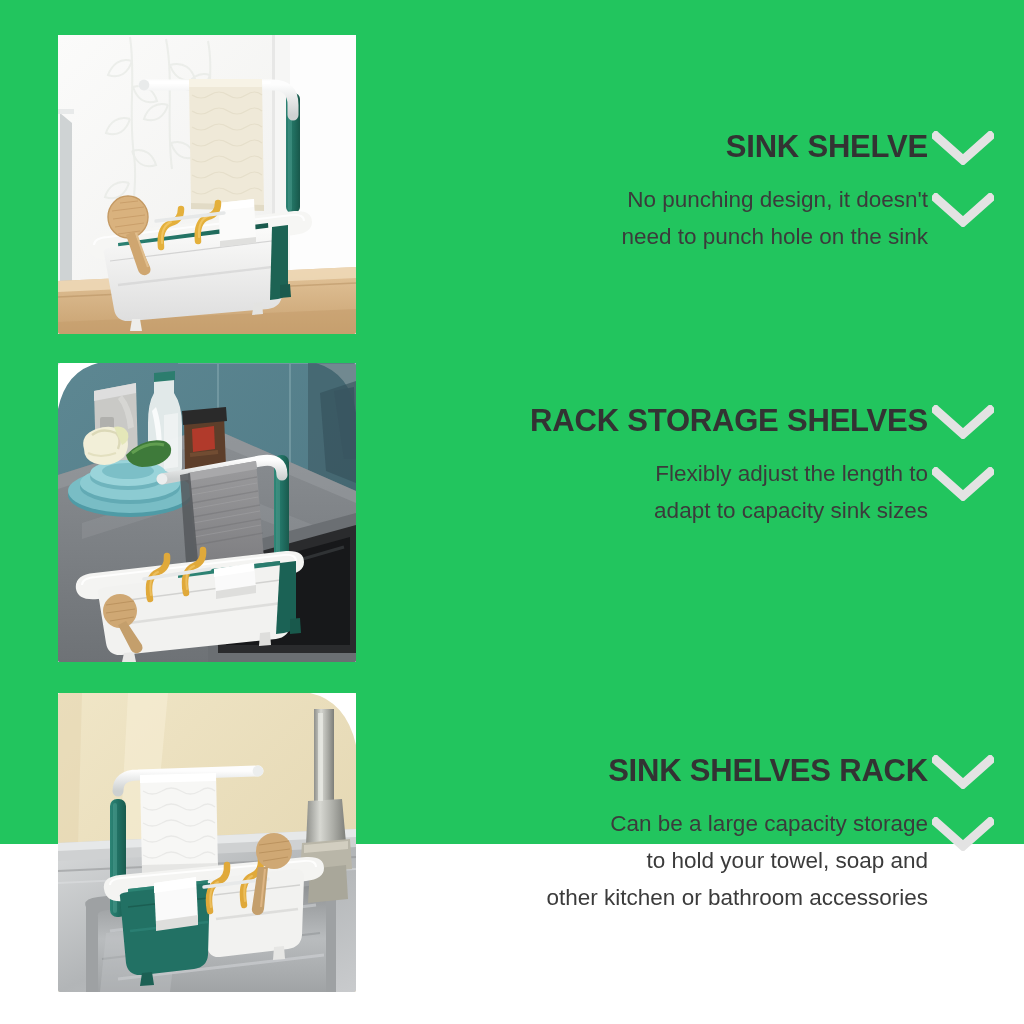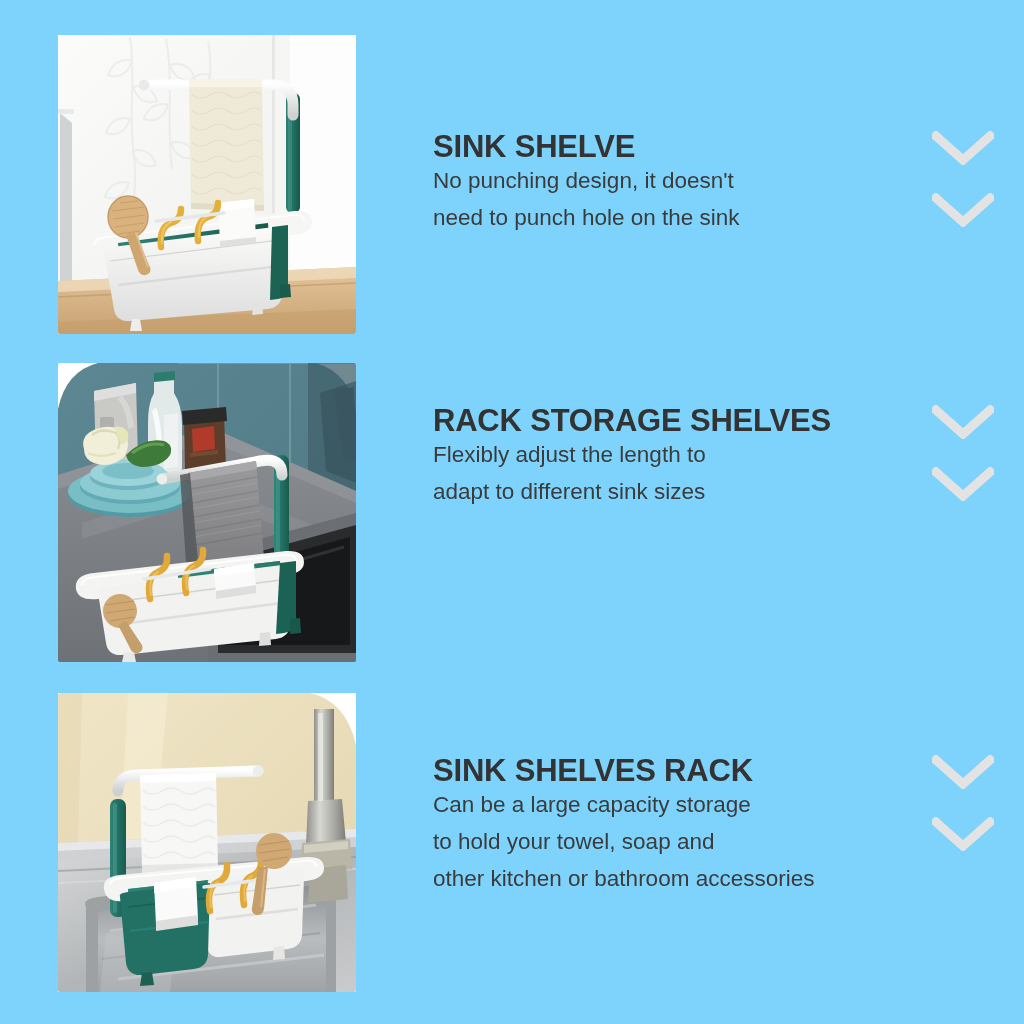--- a/index.html
+++ b/index.html
@@ -2,21 +2,21 @@
 <html><head>
 <meta charset="utf-8">
 <style>
   * { box-sizing: border-box; margin: 0; padding: 0; }
   html, body {
     width: 1024px; height: 1024px;
     background: #ffffff;
     font-family: "Liberation Sans", sans-serif;
     overflow: hidden;
   }
-  .page { position: relative; width: 1024px; height: 1024px; background: #7dd3fc; }
+  .page { position: relative; width: 1024px; height: 844px; background: #22c55e; text-align: right; }
 
   .feature-row { position: absolute; left: 0; width: 1024px; }
   #row-1 { top: 35px;  height: 300px; }
   #row-2 { top: 363px; height: 300px; }
   #row-3 { top: 693px; height: 300px; }
 
   .photo {
     position: absolute; left: 58px; top: 0;
     width: 298px; height: 299px;
     overflow: hidden;
@@ -27,20 +27,21 @@
   .textblock { position: absolute; left: 433px; top: 0; width: 495px; }
   .feature-title {
     font-size: 31px; font-weight: bold; color: #333333;
     letter-spacing: -0.2px; line-height: 1;
     white-space: nowrap;
   }
   #row-1 .textblock { top: 96px; }
   #row-2 .textblock { top: 405px - 363px; }
   #row-3 .textblock { top: 755px - 693px; }
   .feature-desc {
+    margin-top: 19px;
     font-size: 22.5px; color: #3b3b3b; line-height: 37px;
     white-space: pre-line;
   }
 
   .chevrons { position: absolute; left: 932px; width: 62px; }
   .chev { width: 62px; height: 34px; display: block; }
   .chev + .chev { margin-top: 28px; }
   .chev svg { display: block; }
 
   svg { shape-rendering: geometricPrecision; }
@@ -361,21 +362,21 @@
             </g>
             <path d="M68 258 L84 282 Q86 288 80 290 Q74 291 72 285 L60 262 Z" fill="#c49f6c"></path>
           </g>
         </g>
       </svg>
     </div>
 
     <div class="textblock" style="top:42px;">
       <div class="feature-title">RACK STORAGE SHELVES</div>
       <div class="feature-desc">Flexibly adjust the length to
-adapt to different sink sizes</div>
+adapt to capacity sink sizes</div>
     </div>
 
     <div class="chevrons" style="top:42px;">
       <span class="chev">
         <svg viewBox="0 0 62 34" width="62" height="34">
             <path d="M4 5 L31 29 L58 5" fill="none" stroke="#e3e3e3" stroke-width="9" stroke-linecap="square"></path>
           </svg>
       </span>
       <span class="chev">
         <svg viewBox="0 0 62 34" width="62" height="34">

